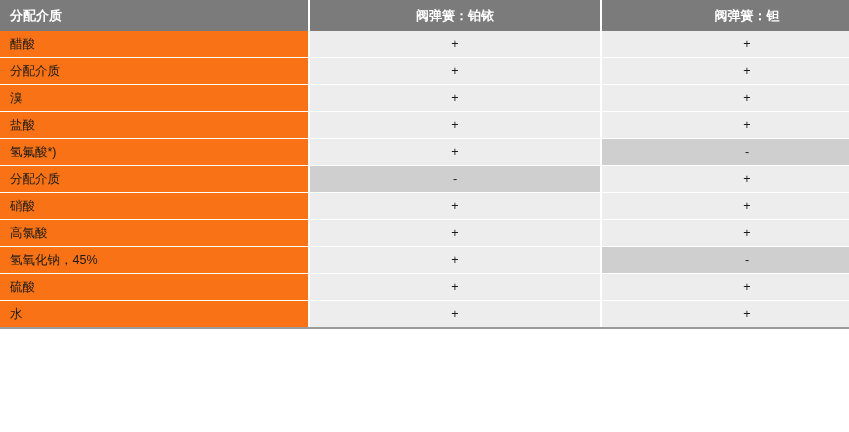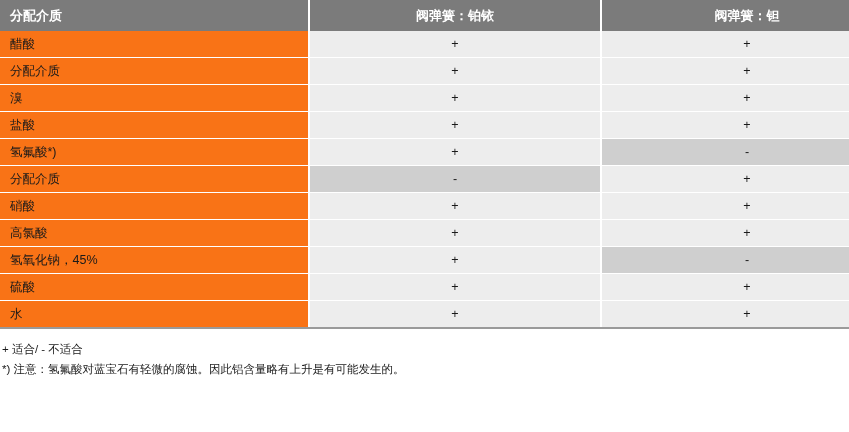--- a/index.html
+++ b/index.html
@@ -149,18 +149,14 @@
         <td class="val">+</td>
       </tr>
       <tr>
         <td class="media">水</td>
         <td class="val">+</td>
         <td class="val">+</td>
       </tr>
     </tbody>
   </table>
 
-  <div class="footnotes">
-    <span class="footnote">+ 适合/ - 不适合</span>
-    <span class="footnote">*) 注意：氢氟酸对蓝宝石有轻微的腐蚀。因此铝含量略有上升是有可能发生的。</span>
-  </div>
 
 </div>
 
 </body></html>

